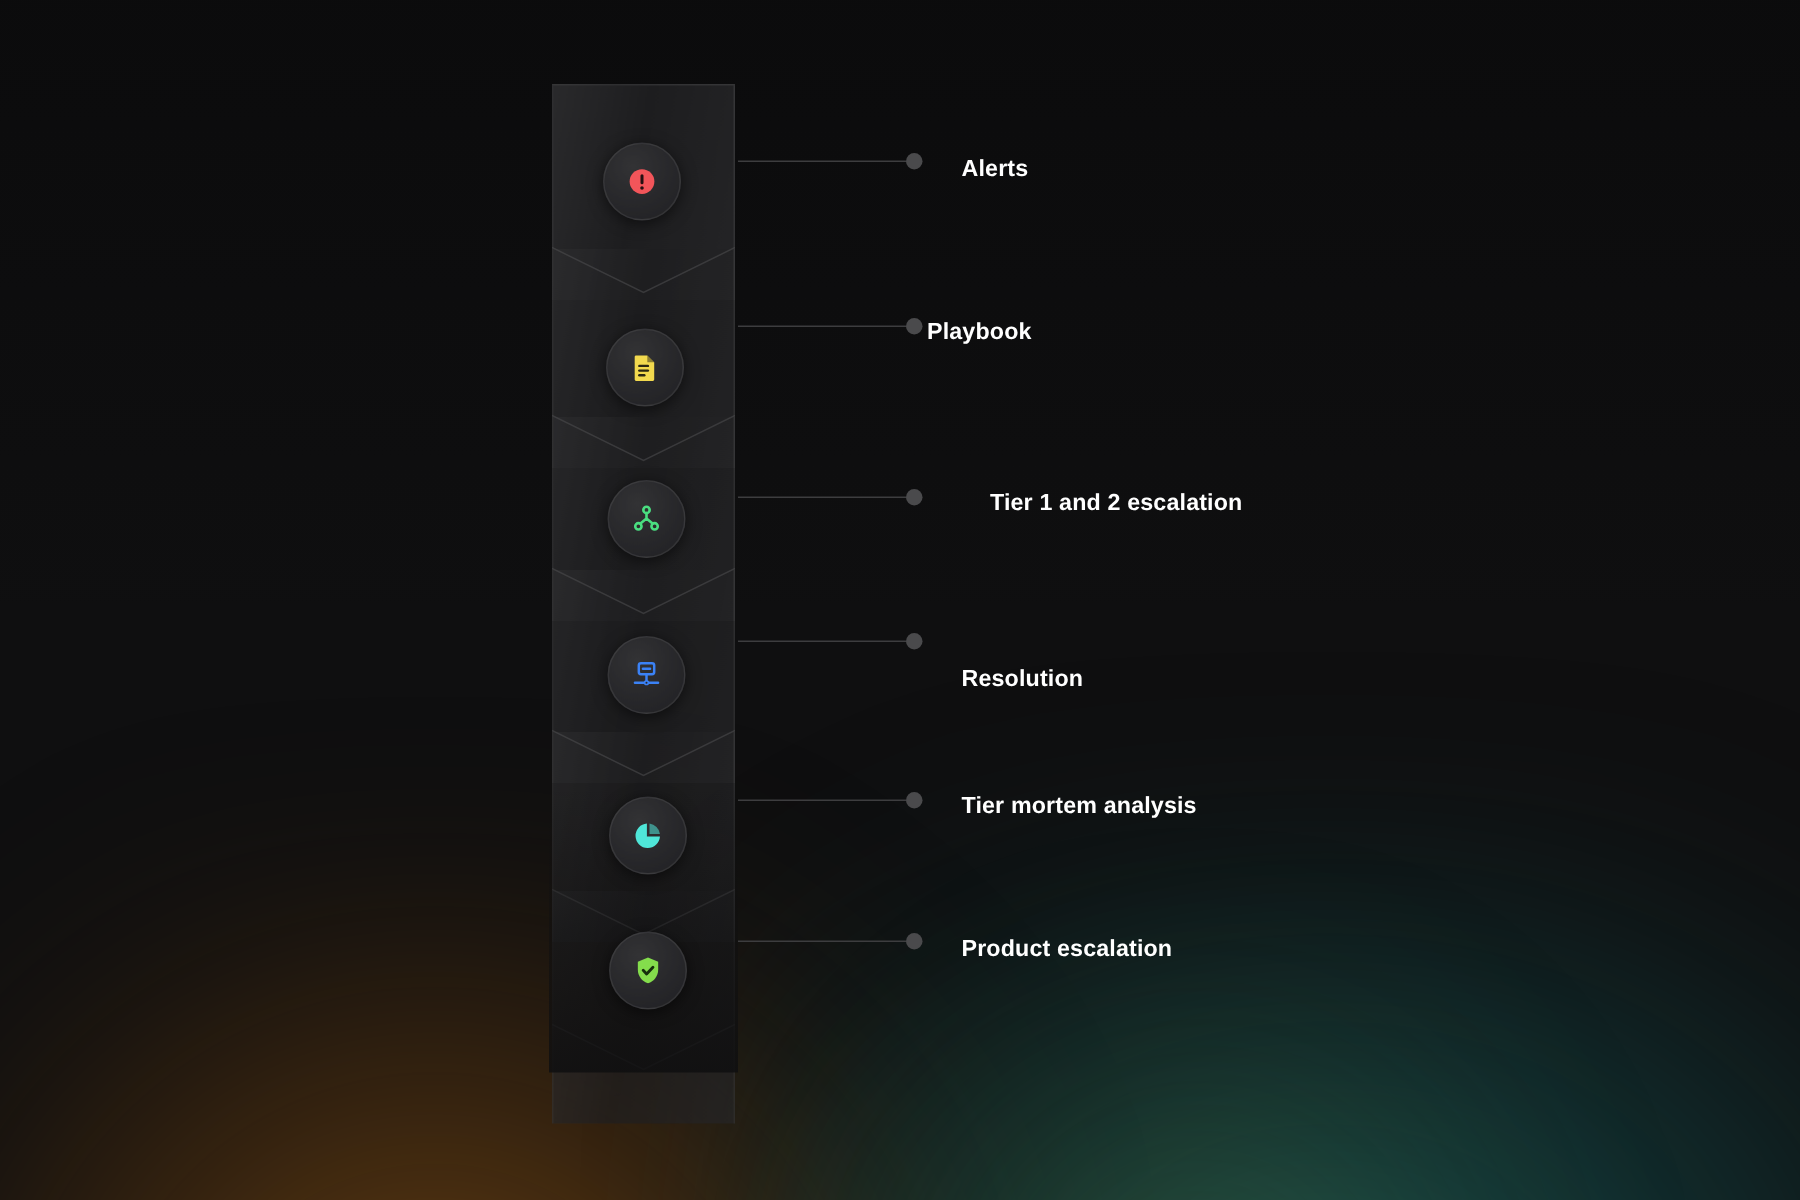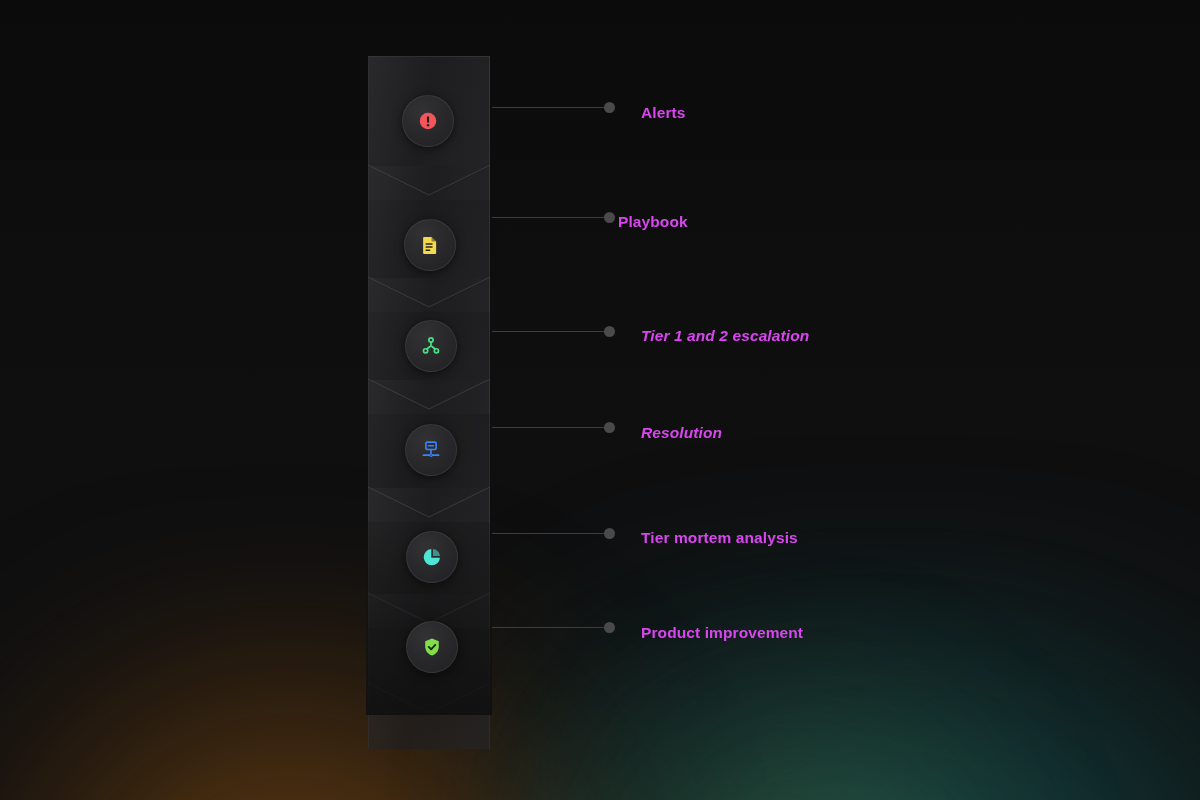--- a/index.html
+++ b/index.html
@@ -116,21 +116,21 @@
   .connector .dot {
     position:absolute; top:1px;
     width:11px; height:11px;
     border-radius:50%;
     background:#4a4a4c;
   }
 
   
   .label {
     position:absolute;
-    color:#d946ef;
+    color:#ffffff;
     font-size:15.5px;
     font-weight:bold;
     letter-spacing:0.1px;
     white-space:nowrap;
     z-index:5;
   }
 </style>
 </head>
 <body>
 
@@ -251,19 +251,19 @@
             <path d="M12 2.6l7.4 3v5.8c0 4.6-3.1 8.6-7.4 9.9-4.3-1.3-7.4-5.3-7.4-9.9V5.6z" fill="#84dd4c"></path>
             <path d="M8.5 11.9l2.5 2.6 4.6-4.8" fill="none" stroke="#16300c" stroke-width="2.1" stroke-linecap="round" stroke-linejoin="round"></path>
           </svg>
         </span>
       </div>
     </div>
 
   <div id="labels">
       <div class="label" style="left: 641px; top: 104px;">Alerts</div>
       <div class="label" style="left: 618px; top: 213px;">Playbook</div>
-      <div class="label" style="left: 641px; top: 327px; font-style: italic;">Tier 1 and 2 escalation</div>
-      <div class="label" style="left: 641px; top: 424px; font-style: italic;">Resolution</div>
+      <div class="label" style="left: 660px; top: 327px;">Tier 1 and 2 escalation</div>
+      <div class="label" style="left: 641px; top: 444px;">Resolution</div>
       <div class="label" style="left: 641px; top: 529px;">Tier mortem analysis</div>
-      <div class="label" style="left: 641px; top: 624px;">Product improvement</div>
+      <div class="label" style="left: 641px; top: 624px;">Product escalation</div>
     </div>
 
 </div>
 
 </body></html>

